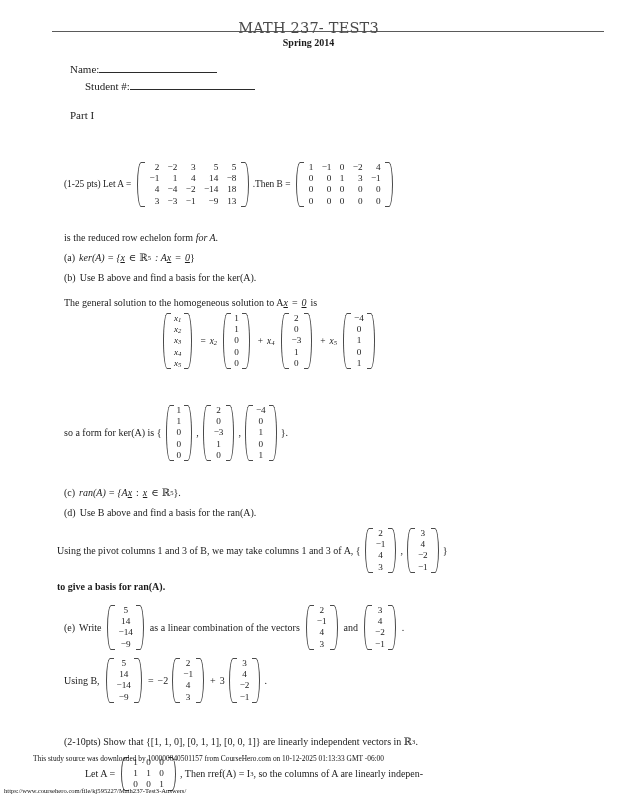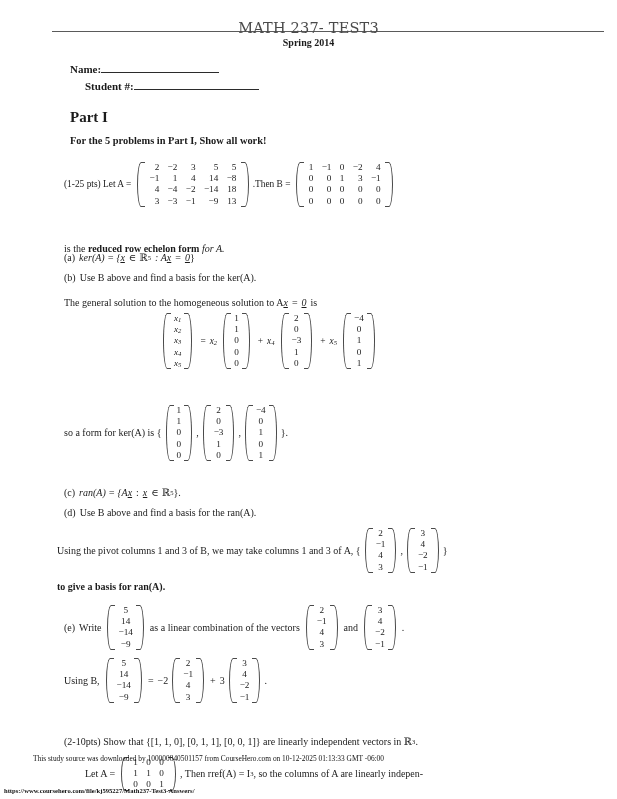--- a/index.html
+++ b/index.html
@@ -36,21 +36,21 @@
   .doc-sub {
     position: absolute;
     top: 37px; left: 0; right: 0;
     text-align: center;
     font-size: 10px;
     font-weight: bold;
   }
 
   
   .blk { position: absolute; line-height: 1.15; }
-  .b { font-weight: bold; }
+  .b { font-weight: normal; }
   .it { font-style: italic; }
   .fill {
     display: inline-block;
     border-bottom: 1px solid #2b2b2b;
     vertical-align: baseline;
   }
   .fill.n { width: 118px; }
   .fill.s { width: 125px; }
 
   
@@ -104,22 +104,21 @@
   <div class="doc-title">MATH 237- TEST3</div>
   <div class="doc-sub">Spring 2014</div>
 
   <div class="blk" style="top:63px; left:70px; font-size:11px;">
     <span class="b">Name:</span><span class="fill n"></span>
   </div>
   <div class="blk" style="top:80px; left:85px; font-size:11px;text-align:center;">
     <span class="b">Student #:</span><span class="fill s"></span>
   </div>
 
-  <div class="blk b" style="top:109px; left:70px; font-size:15px;">Part I</div>
-  <div class="blk b" style="top:135px; left:70px; font-size:10.4px;">For the 5 problems in Part I, Show all work!</div>
+  <div class="blk b" style="top:109px; left:70px; font-size:11px;">Part I</div>
 
   <div class="blk mrow" style="top:162px; left:64px;">
     <span class="txt">(1-25 pts) Let A =</span>
     <span class="gap6"></span>
     <span class="mat">
       <span class="par l"></span>
       <span class="cells wide">
         <span class="r">
             <span class="c">2</span>
             <span class="c">−2</span>
@@ -183,21 +182,21 @@
             <span class="c">0</span>
             <span class="c">0</span>
             <span class="c">0</span>
             <span class="c">0</span>
           </span>
       </span>
       <span class="par r"></span>
     </span>
   </div>
 
-  <div class="blk" style="top:243px; left:64px; font-size:10px;">
+  <div class="blk" style="top:232px; left:64px; font-size:10px;">
     <span>is the </span><span class="b">reduced row echelon form</span><span class="it"> for A.</span>
   </div>
 
   <div class="blk mrow" style="top:252px; left:64px; font-size:10px;">
     <span>(a)</span>
       <span class="gap4"></span>
     <span class="it">ker(A) = {</span>
     <span class="vecsym">x</span>
     <span class="gap4"></span>
       <span class="bb">∈ ℝ</span>

